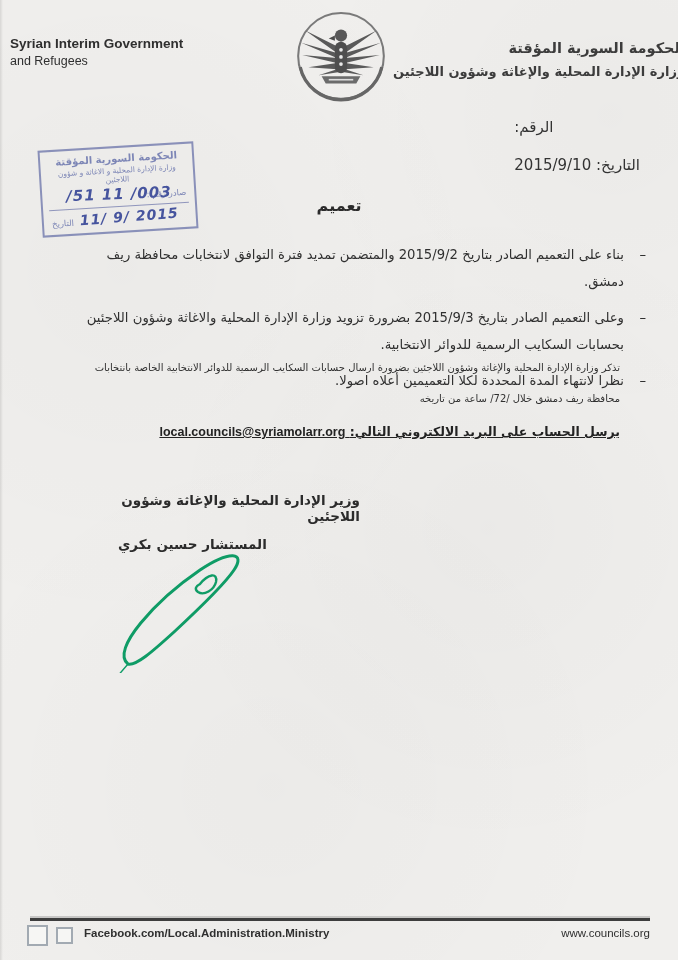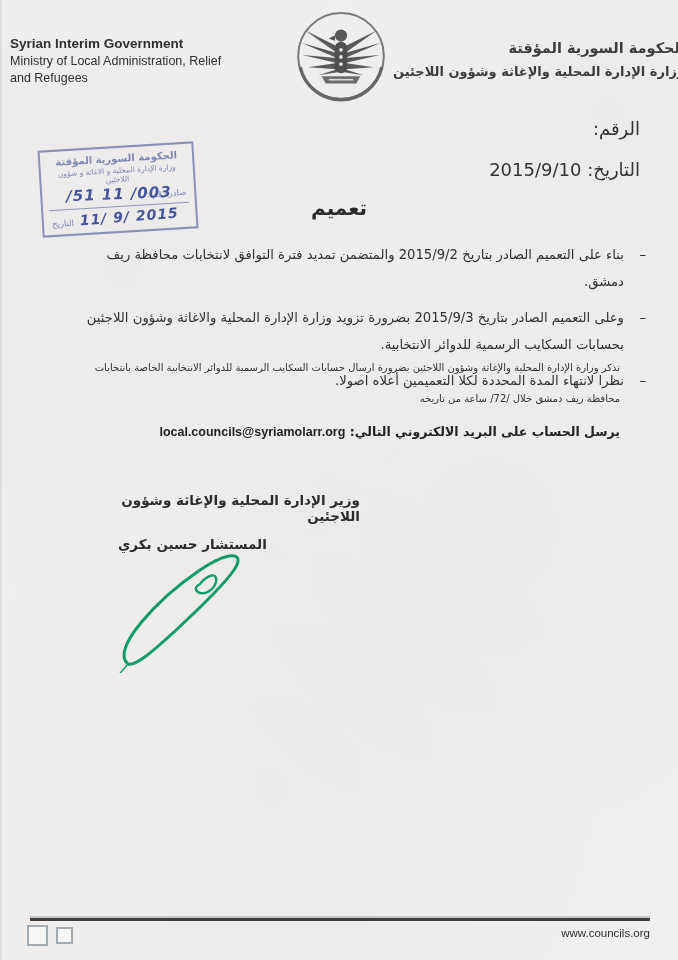--- a/index.html
+++ b/index.html
@@ -26,21 +26,21 @@
   .header-en .l1 { font-weight:bold; font-size:13.5px; margin-bottom:2px; }
   .header-en .l2, .header-en .l3 { font-size:12.5px; line-height:17px; }
 
   .logo { position:absolute; left:290px; top:6px; width:102px; height:106px; }
 
   .header-ar { position:absolute; right:-7px; top:40px; direction:rtl; text-align:right; color:#3c3c3c; }
   .header-ar .a1 { font-size:14.5px; font-weight:bold; margin-bottom:8px; }
   .header-ar .a2 { font-size:13px; font-weight:bold; }
 
   
-  .meta { position:absolute; right:38px; top:118px; direction:rtl; text-align:right; font-size:18px; color:#333; }
+  .meta { position:absolute; right:38px; top:118px; direction:rtl; text-align:left; font-size:15px; color:#333; }
   .meta .row { margin-bottom:20px; }
 
   
   .stamp {
     position:absolute; left:40px; top:146px; width:156px;
     transform:rotate(-3.5deg);
     border:2px solid rgba(104,113,168,0.75);
     padding:5px 6px 2px 6px;
     direction:rtl; text-align:center; color:#7d86b6;
   }
@@ -48,29 +48,29 @@
   .stamp .s2 { font-size:7.5px; margin-top:2px; }
   .stamp .numrow { position:relative; margin-top:1px; height:22px; border-bottom:1px solid rgba(104,113,168,0.7); }
   .stamp .numlabel { position:absolute; right:2px; top:6px; font-size:8.5px; }
   .stamp .hand { font-style:italic; font-weight:bold; color:#46549e; letter-spacing:1px; }
   .stamp .numval { position:absolute; left:18px; top:0; font-size:15px; transform:rotate(1deg); direction:ltr; }
   .stamp .daterow { position:relative; height:22px; }
   .stamp .datelabel { position:absolute; left:2px; top:8px; font-size:8.5px; }
   .stamp .dateval { position:absolute; left:30px; top:2px; font-size:14px; direction:ltr; transform:rotate(-1deg); }
 
   
-  .doc-title { position:absolute; left:0; right:0; top:196px; text-align:center; font-size:20px; font-weight:bold; color:#2b2b2b; }
+  .doc-title { position:absolute; left:0; right:0; top:196px; text-align:center; font-size:16px; font-weight:bold; color:#2b2b2b; }
 
   .bullets { position:absolute; right:30px; top:241px; width:585px; direction:rtl; text-align:right; font-size:13.2px; color:#303030; }
   .bullet { position:relative; padding-right:24px; line-height:27px; margin-bottom:9px; }
   .bullet .dash { position:absolute; right:2px; top:0; }
 
   .paragraph { position:absolute; right:58px; top:352px; width:548px; direction:rtl; text-align:right; font-size:10px; line-height:31px; color:#303030; }
 
-  .email-line { position:absolute; right:58px; top:424px; direction:rtl; text-align:right; font-size:12.5px; font-weight:bold; color:#222; }
+  .email-line { position:absolute; right:58px; top:424px; direction:rtl; text-align:right; font-size:12.5px; font-weight:bold; color:#222;text-decoration:underline; }
   .email-line .email { direction:ltr; unicode-bidi:embed; font-family:"Liberation Sans","DejaVu Sans",sans-serif; }
 
   
   .sig-title { position:absolute; left:76px; top:492px; width:284px; direction:rtl; text-align:right; font-size:13.5px; font-weight:bold; color:#2b2b2b; }
   .sig-name  { position:absolute; left:118px; top:536px; width:164px; direction:rtl; text-align:left; font-size:13.5px; font-weight:bold; color:#2b2b2b; }
   .sig-ink { position:absolute; left:104px; top:548px; }
 
   
   .footer-line { position:absolute; left:30px; right:28px; top:918px; height:3px; background:#3d3d3d; box-shadow:0 -2px 0 rgba(61,61,61,0.22); }
   .fb-sq1 { position:absolute; left:27px; top:925px; width:21px; height:21px; border:2px solid #a2aab2; background:rgba(255,255,255,0.45); }
@@ -78,21 +78,20 @@
   .fb-text { position:absolute; left:84px; top:927px; font-size:11.5px; font-weight:bold; color:#2f2f2f; font-family:"Liberation Sans","DejaVu Sans",sans-serif; }
   .site-text { position:absolute; right:28px; top:927px; font-size:11.5px; color:#2f2f2f; font-family:"Liberation Sans","DejaVu Sans",sans-serif; }
 </style>
 </head>
 <body>
 
 <div class="page">
 
   <div class="header-en">
     <div class="l1">Syrian Interim Government</div>
-    <div class="l2">Ministry of Local Administration, Relief</div>
     <div class="l3">and Refugees</div>
   </div>
 
   <div class="logo">
     <svg viewBox="0 0 100 100" width="102" height="106" aria-hidden="true">
       <circle cx="50" cy="47" r="42" fill="none" stroke="#7a7a7a" stroke-width="2"></circle>
       <path d="M10,58 A41,41 0 0,0 90,58" fill="none" stroke="#666" stroke-width="3.2"></path>
 
       <path d="M47,38 L15,22 L46,44 L11,34 L46,49 L12,46 L46,54 L18,58 L46,60 L28,66 L47,63 Z" fill="#5a5a5a"></path>
 
@@ -164,15 +163,16 @@
     <svg width="175" height="125" viewBox="0 0 175 125" aria-hidden="true">
       <path d="M24,116 C6,102 52,52 96,22 C126,2 142,4 130,22 C122,34 98,58 70,84 C48,104 32,118 24,116 Z" fill="none" stroke="#0f9c66" stroke-width="3" stroke-linecap="round"></path>
       <path d="M96,36 C104,26 114,24 112,34 C110,42 100,48 94,44 C90,41 92,38 96,36" fill="none" stroke="#0f9c66" stroke-width="2.4" stroke-linecap="round"></path>
       <path d="M24,116 L12,130" fill="none" stroke="#0f9c66" stroke-width="1.4" stroke-linecap="round"></path>
     </svg>
   </div>
 
   <div class="footer-line"></div>
   <div class="fb-sq1"></div>
   <div class="fb-sq2"></div>
+  <div class="fb-text">Facebook.com/Local.Administration.Ministry</div>
   <div class="site-text">www.councils.org</div>
 
 </div>
 
 </body></html>

